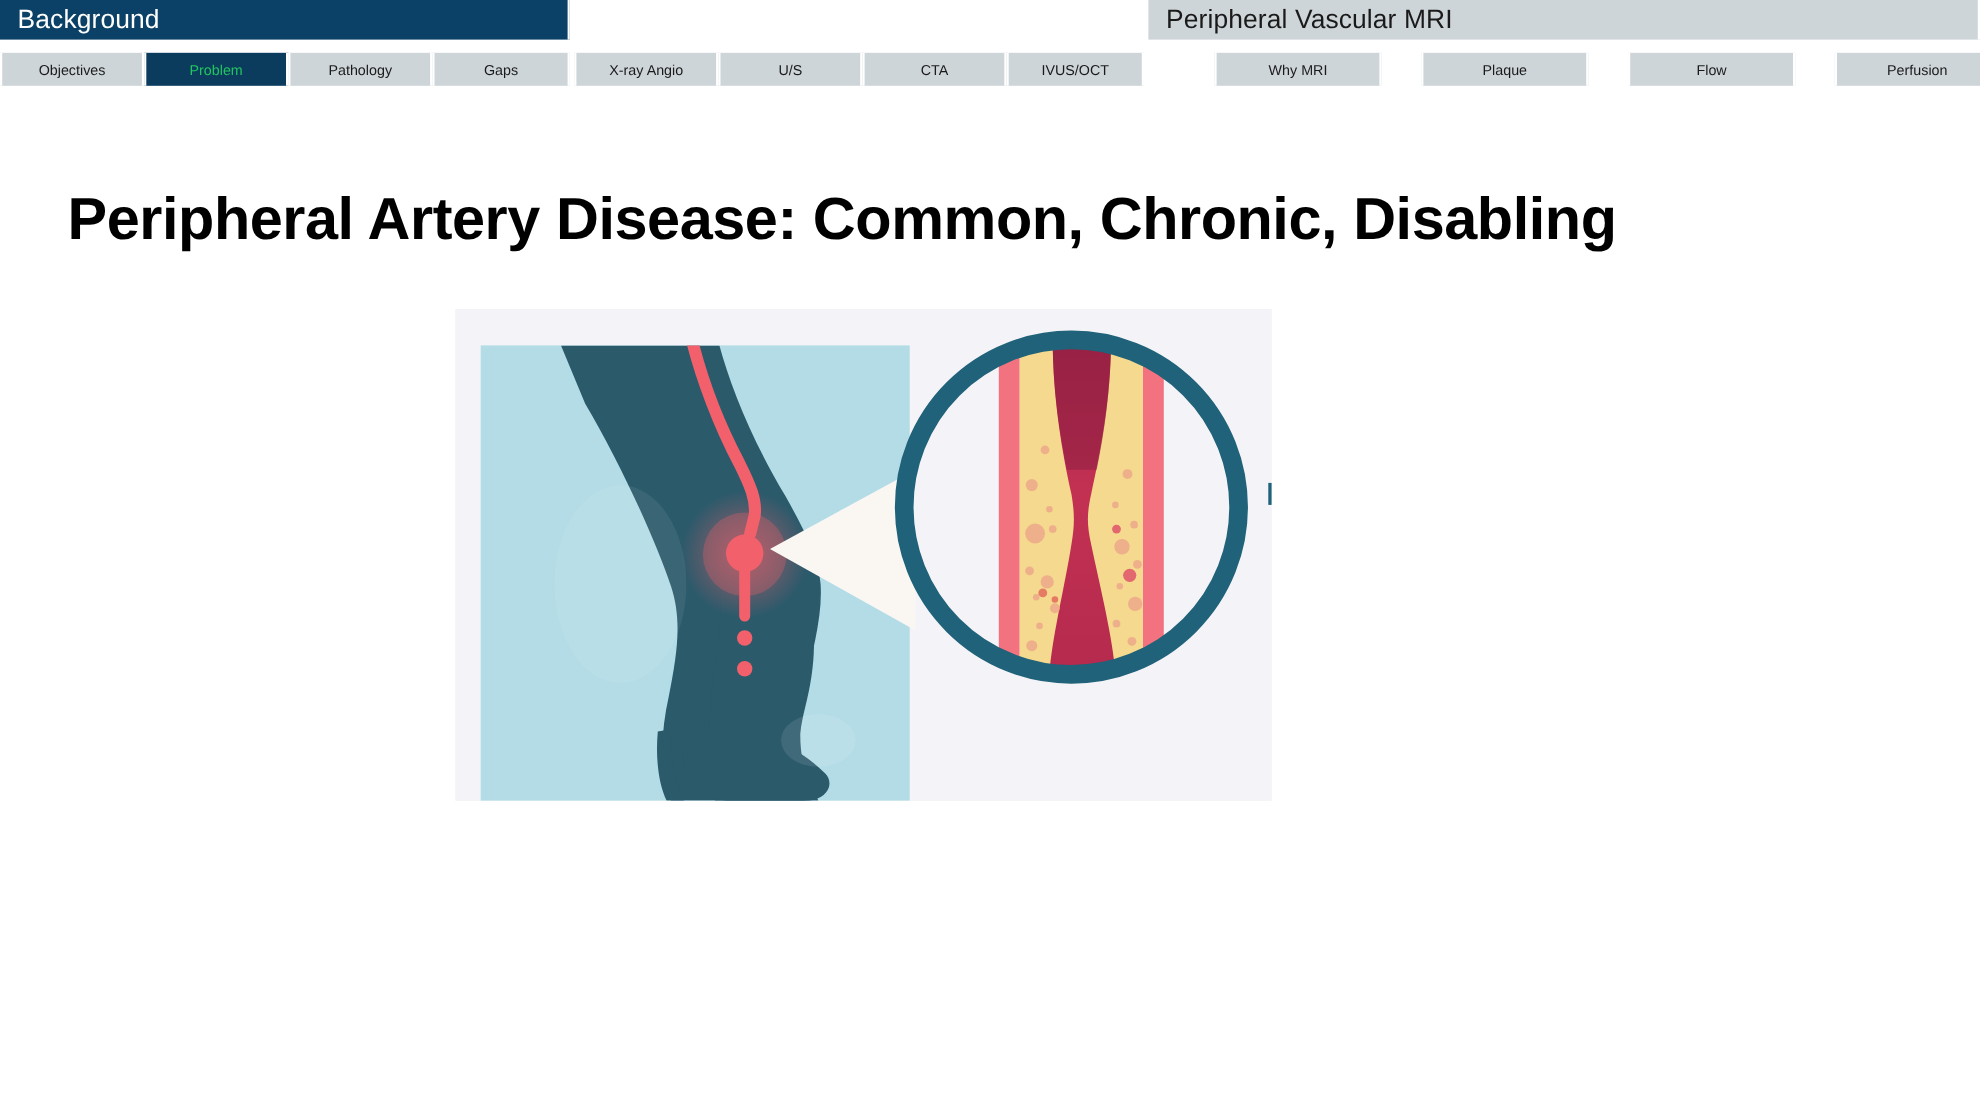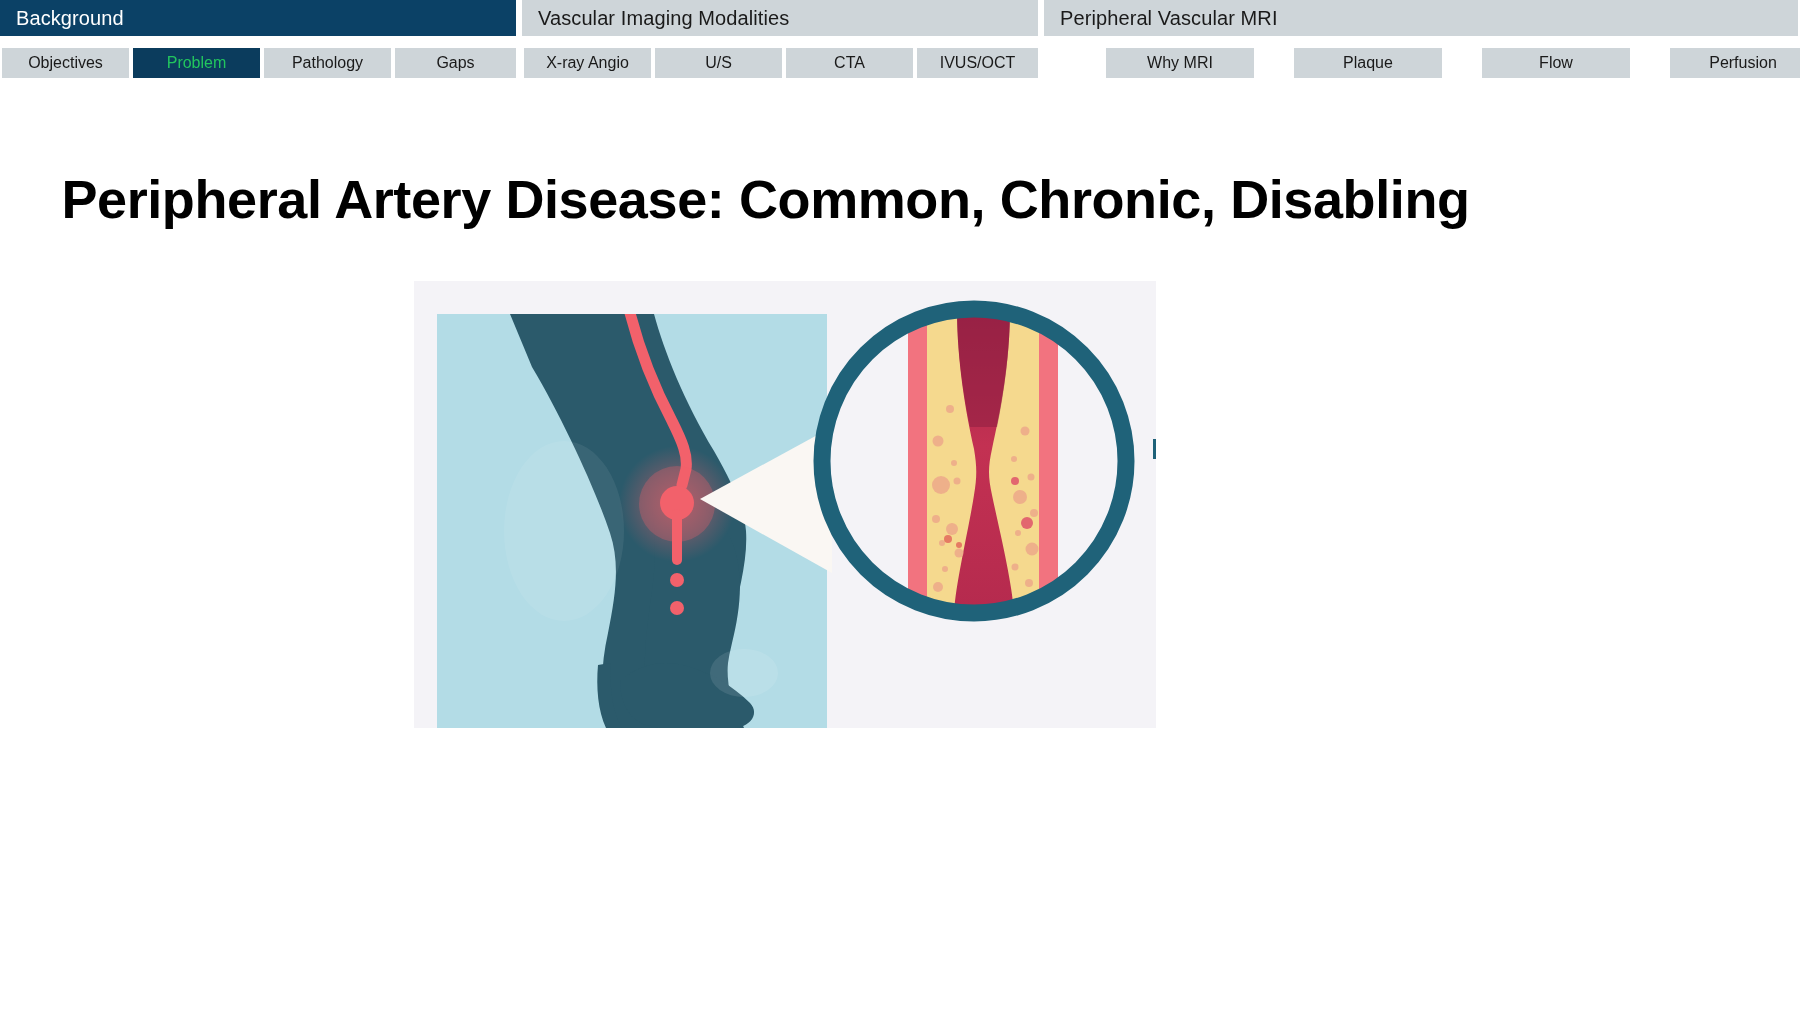--- a/index.html
+++ b/index.html
@@ -27,21 +27,21 @@
     position: absolute;
     top: 0;
     height: 85px;
   }
   .section-title {
     height: 36px;
     box-sizing: border-box;
     display: flex;
     align-items: center;
     padding-left: 16px;
-    font-size: 20px;
+    font-size: 24px;
     line-height: 1;
     letter-spacing: 0.1px;
     white-space: nowrap;
     border-right: 2px solid #ffffff;
   }
   .section-title.active {
     background: #0b4166;
     color: #ffffff;
   }
   .section-title.inactive {
@@ -54,21 +54,21 @@
     left: 0;
     height: 30px;
     display: flex;
   }
   .subtab {
     height: 30px;
     box-sizing: border-box;
     display: flex;
     align-items: center;
     justify-content: center;
-    font-size: 16px;
+    font-size: 13px;
     line-height: 1;
     color: #1a1a1a;
     background: #ced5d9;
     border-left: 2px solid #ffffff;
     border-right: 2px solid #ffffff;
     white-space: nowrap;
   }
   .subtab.active {
     background: #0b3c5d;
     color: #22c55e;
@@ -103,23 +103,20 @@
 </style>
 </head>
 <body>
 
 <div id="nav-header">
 
   <div class="nav-section" style="left:0; width:518px;">
     <div class="section-title active">Background</div>
   </div>
 
-  <div class="nav-section" style="left:522px; width:518px;">
-    <div class="section-title inactive">Vascular Imaging Modalities</div>
-  </div>
 
   <div class="nav-section" style="left:1044px; width:756px;">
     <div class="section-title inactive">Peripheral Vascular MRI</div>
   </div>
 
   <div class="subtabs" style="left:0;">
     <div class="subtab" style="width:131px;">Objectives</div>
     <div class="subtab active" style="width:131px;">Problem</div>
     <div class="subtab" style="width:131px;">Pathology</div>
     <div class="subtab" style="width:125px;">Gaps</div>

